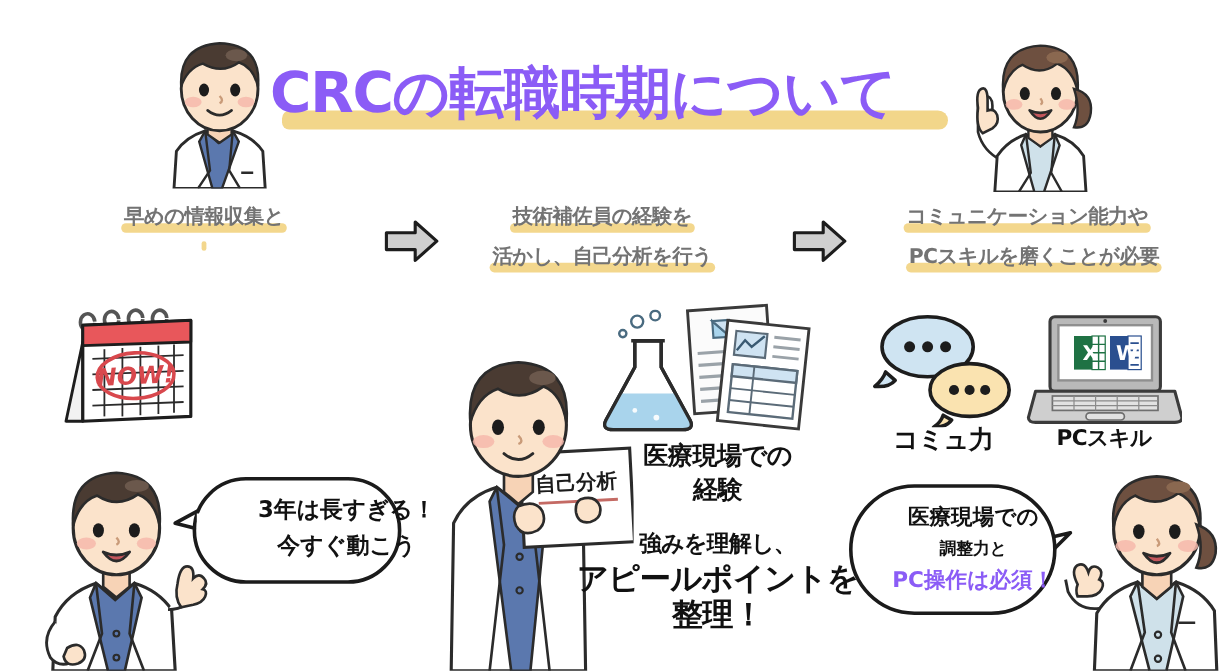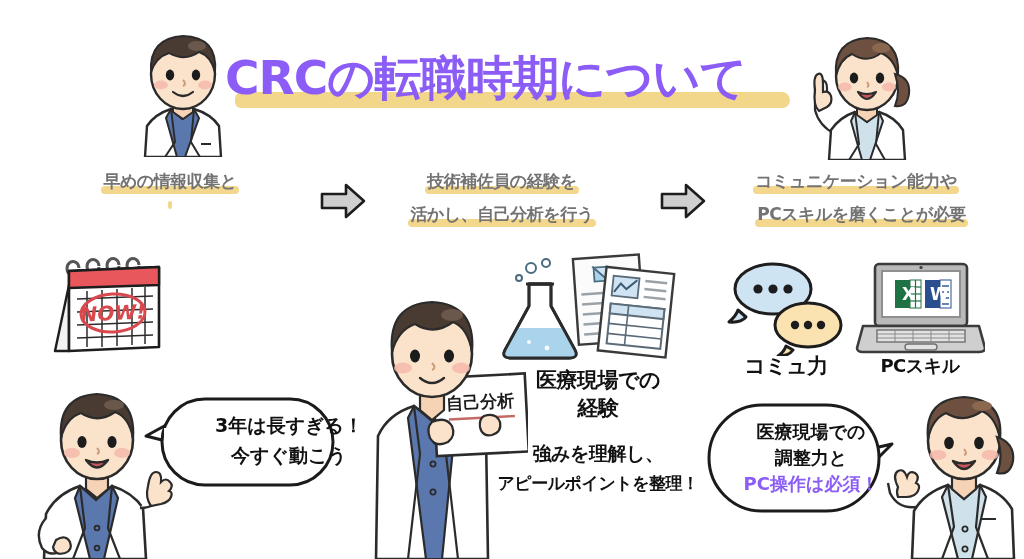--- a/index.html
+++ b/index.html
@@ -317,21 +317,21 @@
     </svg>
   </div>
 
   <div class="abs cap" style="left:498px;top:366px;width:200px;">
     <div style="font-size:21px;line-height:28px;">医療現場での</div>
     <div style="font-size:21px;line-height:28px;">経験</div>
   </div>
 
   <div class="abs cap" style="left:478px;top:438px;width:240px;">
     <div style="font-size:19px;line-height:30px;">強みを理解し、</div>
-    <div style="font-size:17px;line-height:30px;">アピールポイントを整理！</div>
+    <div style="font-size:26px;line-height:30px;">アピールポイントを整理！</div>
   </div>
 
   <div class="abs" style="left:726px;top:258px;width:120px;height:98px;">
     <svg viewBox="0 0 120 98" width="120" height="98">
       <path d="M12 52 q-2 6 -9 12 q12 1 17 -5 z" fill="#cfe4f2" stroke="#1d1d1d" stroke-width="3" stroke-linejoin="round"></path>
       <ellipse cx="47" cy="31" rx="38" ry="25" fill="#cfe4f2" stroke="#1d1d1d" stroke-width="3"></ellipse>
       <circle cx="32" cy="31" r="4.6" fill="#1d1d1d"></circle>
         <circle cx="47" cy="31" r="4.6" fill="#1d1d1d"></circle>
         <circle cx="62" cy="31" r="4.6" fill="#1d1d1d"></circle>
       <path d="M60 88 q-2 6 -8 10 q11 0 15 -6 z" fill="#fae3b0" stroke="#1d1d1d" stroke-width="3" stroke-linejoin="round"></path>
@@ -385,21 +385,21 @@
   <div class="abs cap" style="left:855px;top:352px;width:130px;font-size:18px;line-height:28px;">PCスキル</div>
 
   <div class="abs" style="left:706px;top:402px;width:190px;height:114px;">
     <svg viewBox="0 0 190 114" width="190" height="114" style="position:absolute;inset:0;">
       <path d="M160 48 L186 42 L162 66 Z" fill="#ffffff" stroke="#1b1b1b" stroke-width="3" stroke-linejoin="round"></path>
       <rect x="3" y="3" width="170" height="106" rx="53" ry="53" fill="#ffffff" stroke="#1b1b1b" stroke-width="3"></rect>
       <path d="M164 50 L164 62" stroke="#ffffff" stroke-width="4"></path>
     </svg>
     <div class="abs" style="left:31px;top:17px;width:148px;text-align:center;">
       <div class="btxt" style="font-size:18px;line-height:26px;font-weight:bold;color:#111;">医療現場での</div>
-      <div class="btxt" style="font-size:18px;line-height:26px;font-weight:bold;color:#111;">調整力と</div>
+      <div class="btxt" style="font-size:14px;line-height:26px;font-weight:bold;color:#111;">調整力と</div>
       <div class="btxt" style="font-size:18px;line-height:26px;font-weight:bold;color:#8b5cf6;">PC操作は必須！</div>
     </div>
   </div>
 
   <div class="abs person" style="left:878px;top:383px;width:146px;height:176px;">
     <svg viewBox="0 0 146 176" width="146" height="176">
 
       <path d="M34 176 L36 128 Q46 110 70 102 L86 115 L102 102 Q124 109 134 126 L136 176 Z" fill="#ffffff" stroke="#2b2b2b" stroke-width="2.6"></path>
       <path d="M70 102 L86 116 L102 102 L108 114 L94 176 L80 176 L64 114 Z" fill="#cfe1ea" stroke="#2b2b2b" stroke-width="2.2"></path>
       <path d="M70 102 L76 144 L64 176" fill="none" stroke="#2b2b2b" stroke-width="2.2"></path>

